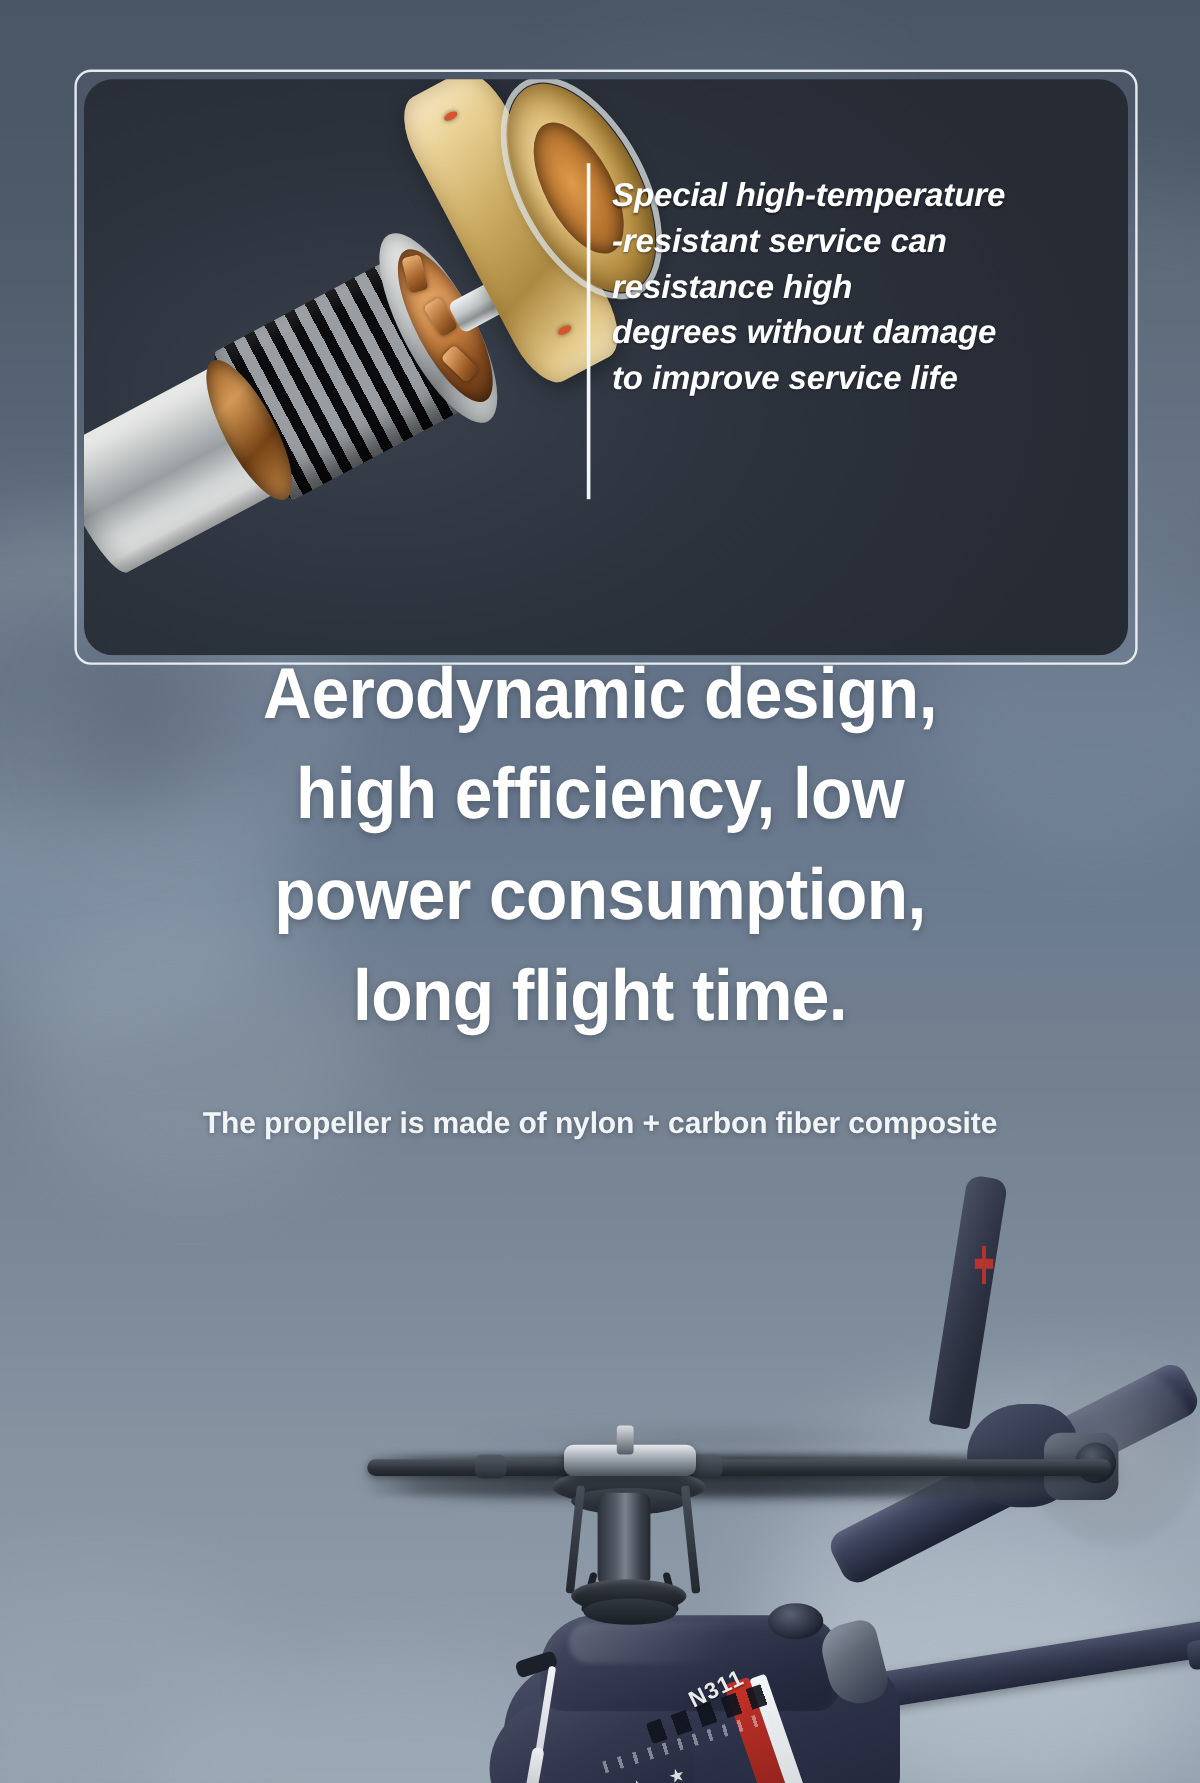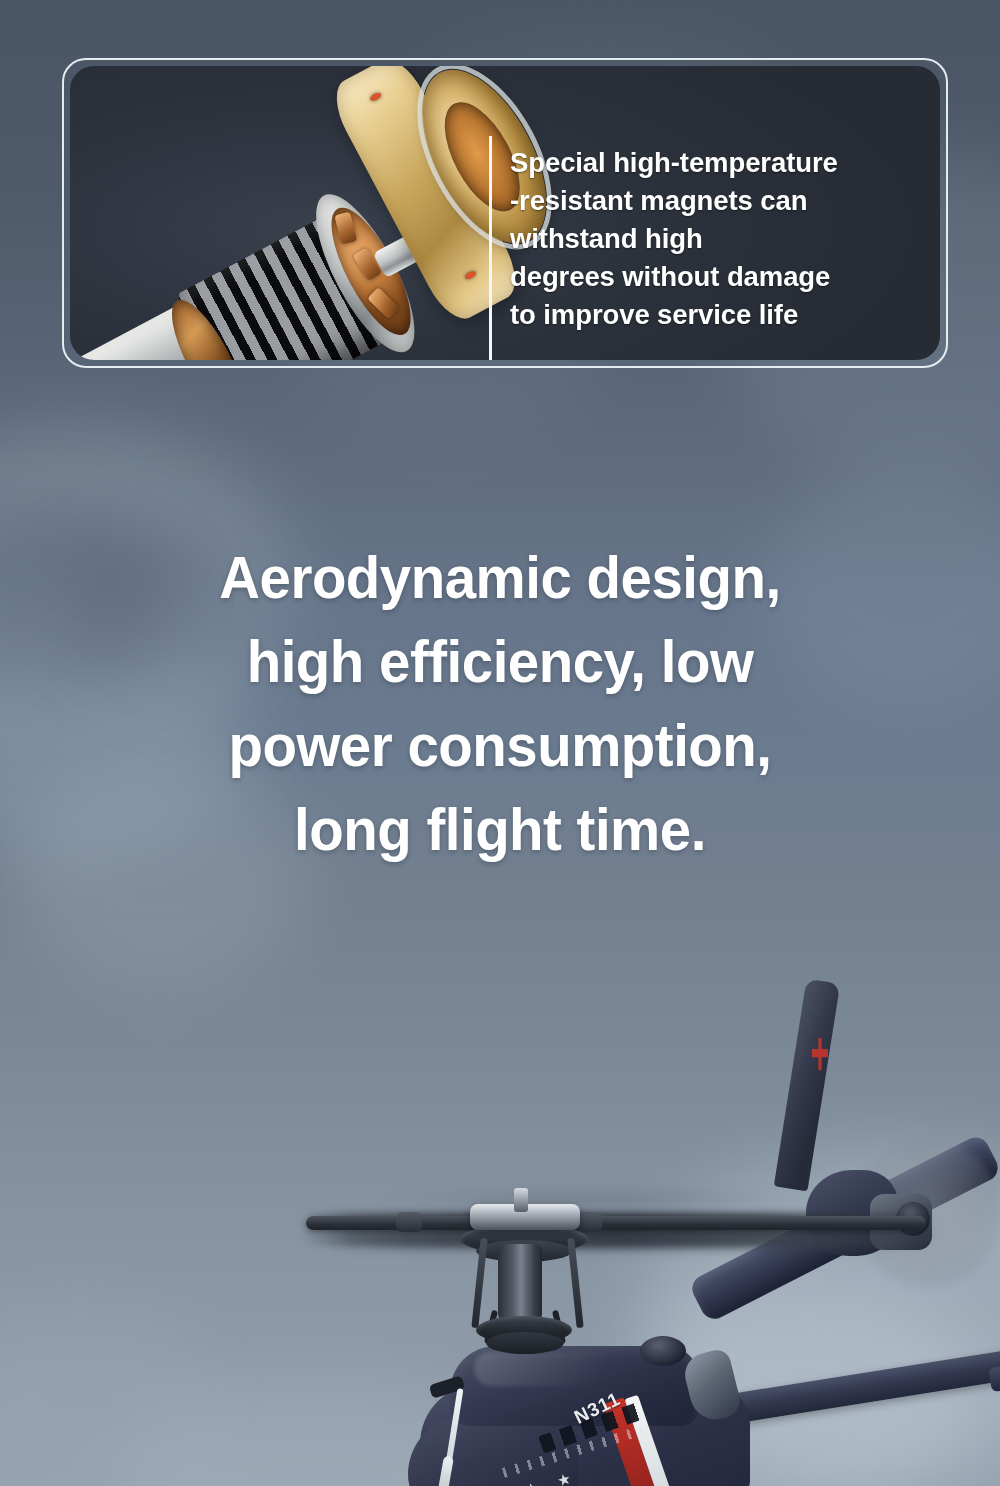--- a/index.html
+++ b/index.html
@@ -58,25 +58,26 @@
   .c-b2 { left: -60px;  top: 1300px; width: 280px; height: 200px; background: #a9b7c4; opacity:.18; }
   .c-m1 { left: 300px;  top: 250px;  width: 300px; height: 200px; background: #7d8c9d; opacity:.16; }
   .c-t1 { left: 420px;  top: 20px;   width: 360px; height: 180px; background: #59687a; opacity:.30; }
 
   
   .card {
     position: absolute;
     left: 62px;
     top: 58px;
     width: 886px;
-    height: 310px;
+    height: 496px;
     border: 2px solid rgba(242,246,250,.92);
-    border-radius: 24px;
+    border-radius: 14px;
     box-sizing: border-box;
     padding: 6px;
+    font-style: italic;
   }
   .card-inner {
     position: relative;
     width: 100%;
     height: 100%;
     border-radius: 24px;
     overflow: hidden;
     background:
       radial-gradient(ellipse 70% 80% at 28% 55%, #39404c 0%, #2c323c 55%, #262b34 100%),
       #282d36;
@@ -615,37 +616,38 @@
             <div class="bell-rim"></div>
             <div class="bell-inner"></div>
           </div>
         </div>
       </div>
 
       <div class="divider"></div>
 
       <div class="card-text">
         <span>Special high-temperature</span>
-        <span>-resistant magnets can</span>
-        <span>withstand high</span>
+        <span>-resistant service can</span>
+        <span>resistance high</span>
         <span>degrees without damage</span>
         <span>to improve service life</span>
       </div>
 
     </div>
   </div>
 
   <div class="headline">
     <span>Aerodynamic design,</span>
     <span>high efficiency, low</span>
     <span>power consumption,</span>
     <span>long flight time.</span>
   </div>
 
   <div class="subcopy">
+    <span>The propeller is made of nylon + carbon fiber composite</span>
   </div>
 
   <div class="heli">
 
     <div class="heli-part tail-boom"></div>
     <div class="heli-part vert-fin"></div>
     <div class="heli-part fin-mark"></div>
     <div class="heli-part tail-rotor-blur"></div>
     <div class="heli-part tail-hub"></div>
     <div class="heli-part tail-gearbox"></div>

